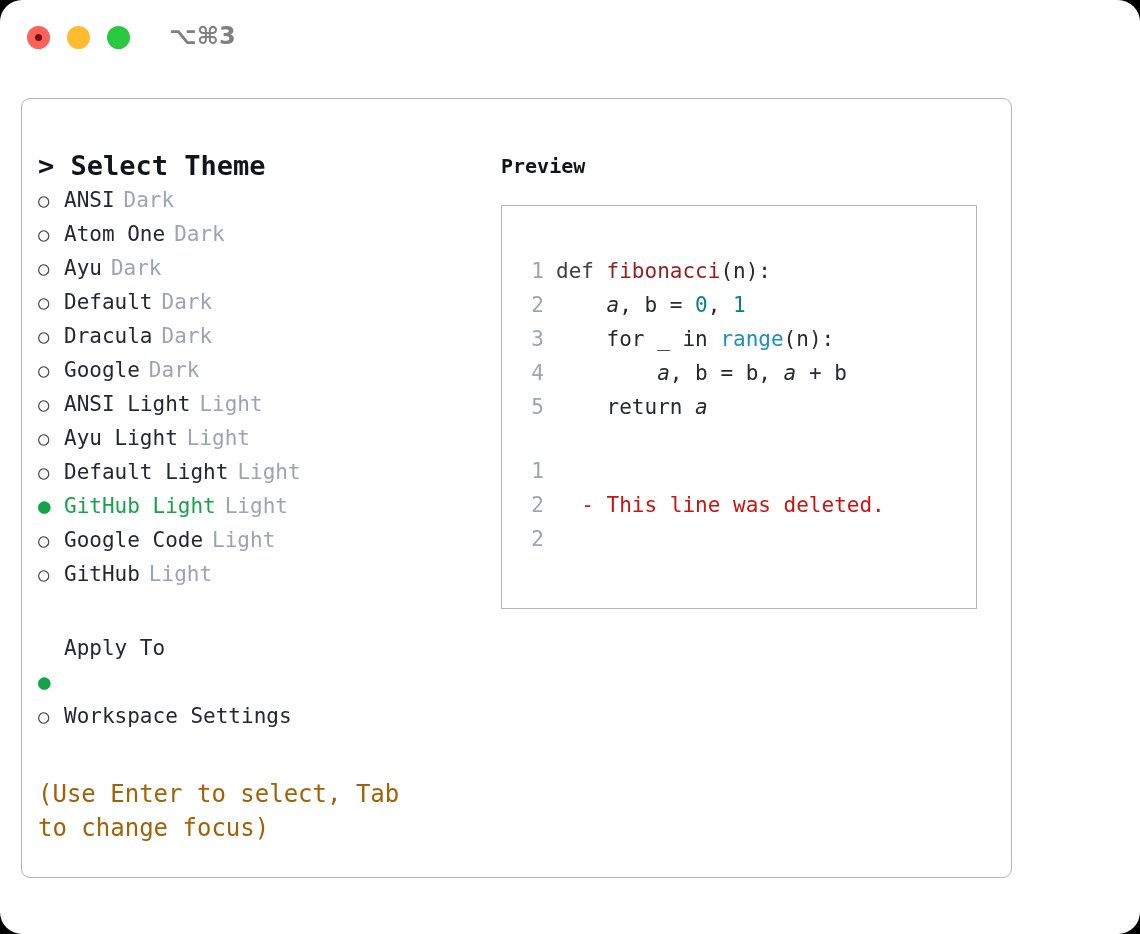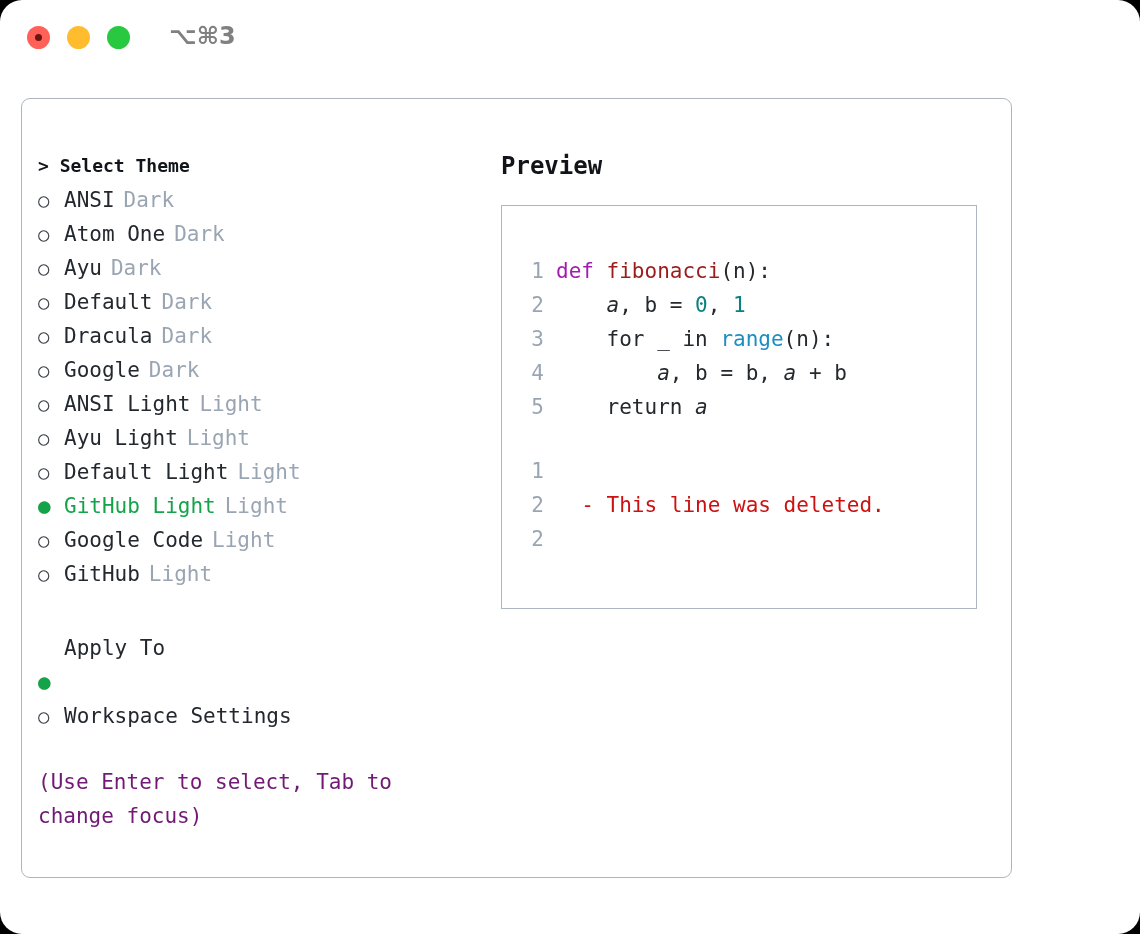--- a/index.html
+++ b/index.html
@@ -91,21 +91,21 @@
   }
 
   
   .left-col {
     position: absolute;
     left: 16px;
     top: 50px;
     width: 460px;
   }
   .section-title {
-    font-size: 18px;
+    font-size: 27px;
     font-weight: bold;
     color: #111418;
     line-height: 34px;
     white-space: pre;
   }
   .theme-list { margin-top: 0px; }
   .row {
     display: flex;
     align-items: baseline;
     line-height: 34px;
@@ -138,37 +138,37 @@
     margin-top: 40px;
   }
   .applyto-heading {
     font-size: 21px;
     color: #23282f;
     line-height: 34px;
     padding-left: 26px;
     white-space: pre;
   }
   .hint {
-    margin-top: 32px;
-    font-size: 21px;
-    color: #701a75;
+    margin-top: 44px;
+    font-size: 24px;
+    color: #a16207;
     line-height: 34px;
     width: 400px;
     white-space: pre-wrap;
   }
 
   
   .right-col {
     position: absolute;
     left: 479px;
     top: 50px;
     width: 490px;
   }
   .preview-title {
-    font-size: 24px;
+    font-size: 20px;
     font-weight: bold;
     color: #111418;
     line-height: 34px;
     white-space: pre;
   }
   .preview-box {
     margin-top: 22px;
     width: 476px;
     height: 404px;
     border: 1.5px solid #aeb6c2;
@@ -184,21 +184,21 @@
     white-space: pre;
   }
   .lineno {
     color: #9aa5b3;
     width: 24px;
     flex: 0 0 24px;
     text-align: right;
     margin-right: 12px;
   }
   .code-text { color: #24292e; }
-  .tok-def  { color: #a21caf; }
+  .tok-def  { color: #404040; }
   .tok-fn   { color: #9b1c1c; }
   .tok-num  { color: #0b8080; }
   .tok-call { color: #1b8ec2; }
   .tok-var  { font-style: italic; color: #24292e; }
   .blank-gap { height: 30px; }
   .diff-ctx { color: #8a8a8a; }
   .diff-del { color: #cc1111; }
   .diff-add { color: #12bb2e; }
 </style>
 </head>

